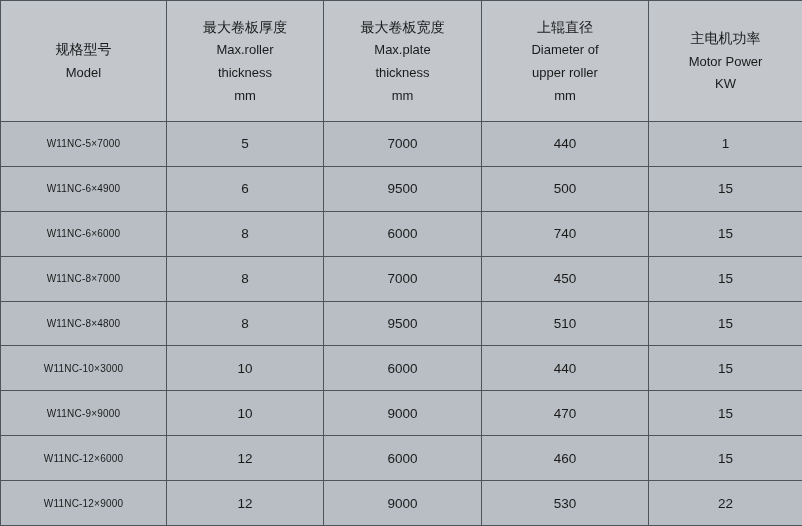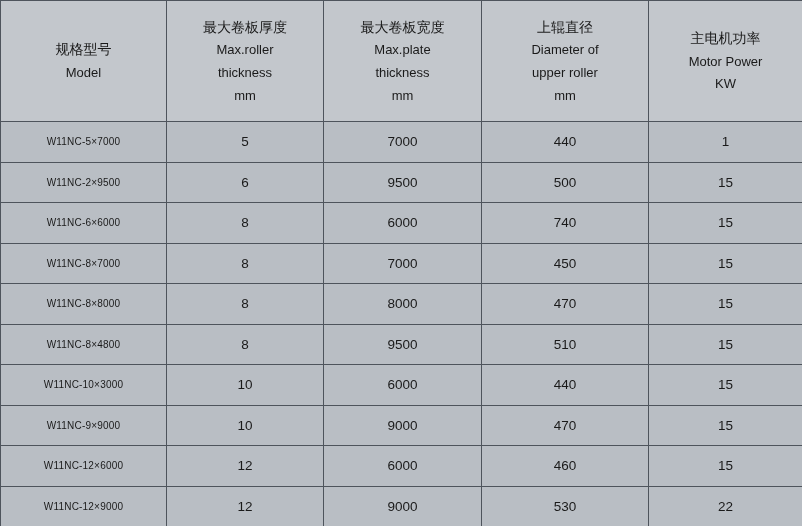--- a/index.html
+++ b/index.html
@@ -135,45 +135,38 @@
   </thead>
   <tbody>
     <tr>
       <td class="model-cell">W11NC-5×7000</td>
       <td>5</td>
       <td>7000</td>
       <td>440</td>
       <td>1</td>
     </tr>
     <tr>
-      <td class="model-cell">W11NC-2×9500</td>
+      <td class="model-cell">W11NC-6×4900</td>
       <td>6</td>
       <td>9500</td>
       <td>500</td>
       <td>15</td>
     </tr>
     <tr>
       <td class="model-cell">W11NC-6×6000</td>
       <td>8</td>
       <td>6000</td>
       <td>740</td>
       <td>15</td>
     </tr>
     <tr>
       <td class="model-cell">W11NC-8×7000</td>
       <td>8</td>
       <td>7000</td>
       <td>450</td>
-      <td>15</td>
-    </tr>
-    <tr>
-      <td class="model-cell">W11NC-8×8000</td>
-      <td>8</td>
-      <td>8000</td>
-      <td>470</td>
       <td>15</td>
     </tr>
     <tr>
       <td class="model-cell">W11NC-8×4800</td>
       <td>8</td>
       <td>9500</td>
       <td>510</td>
       <td>15</td>
     </tr>
     <tr>

